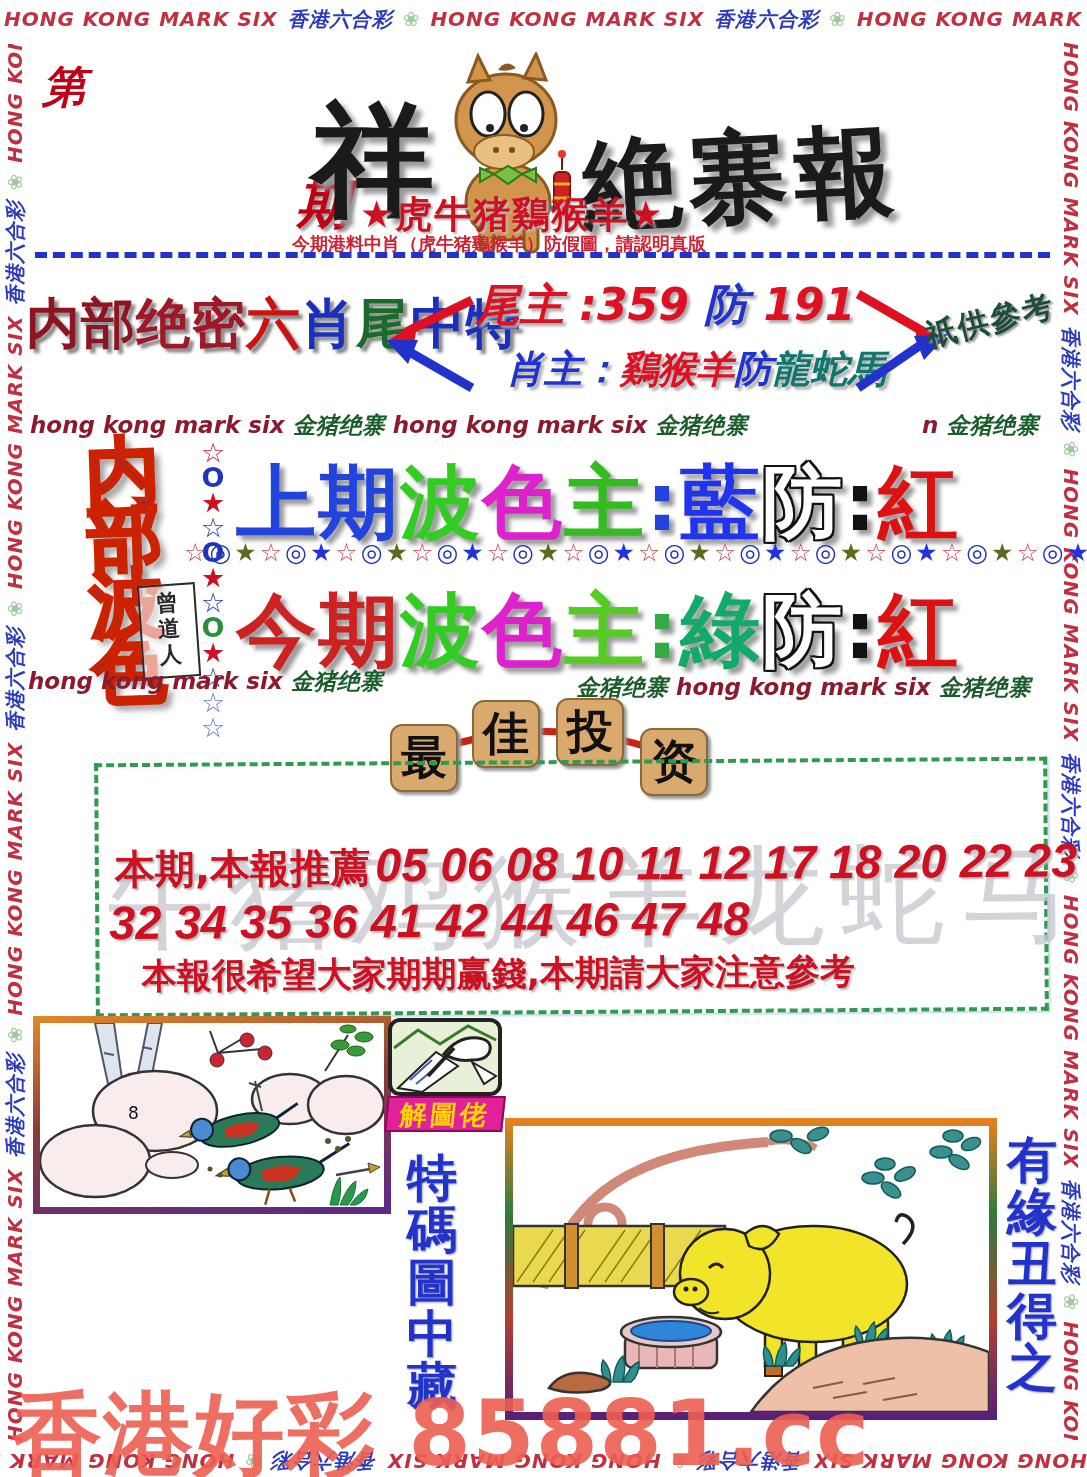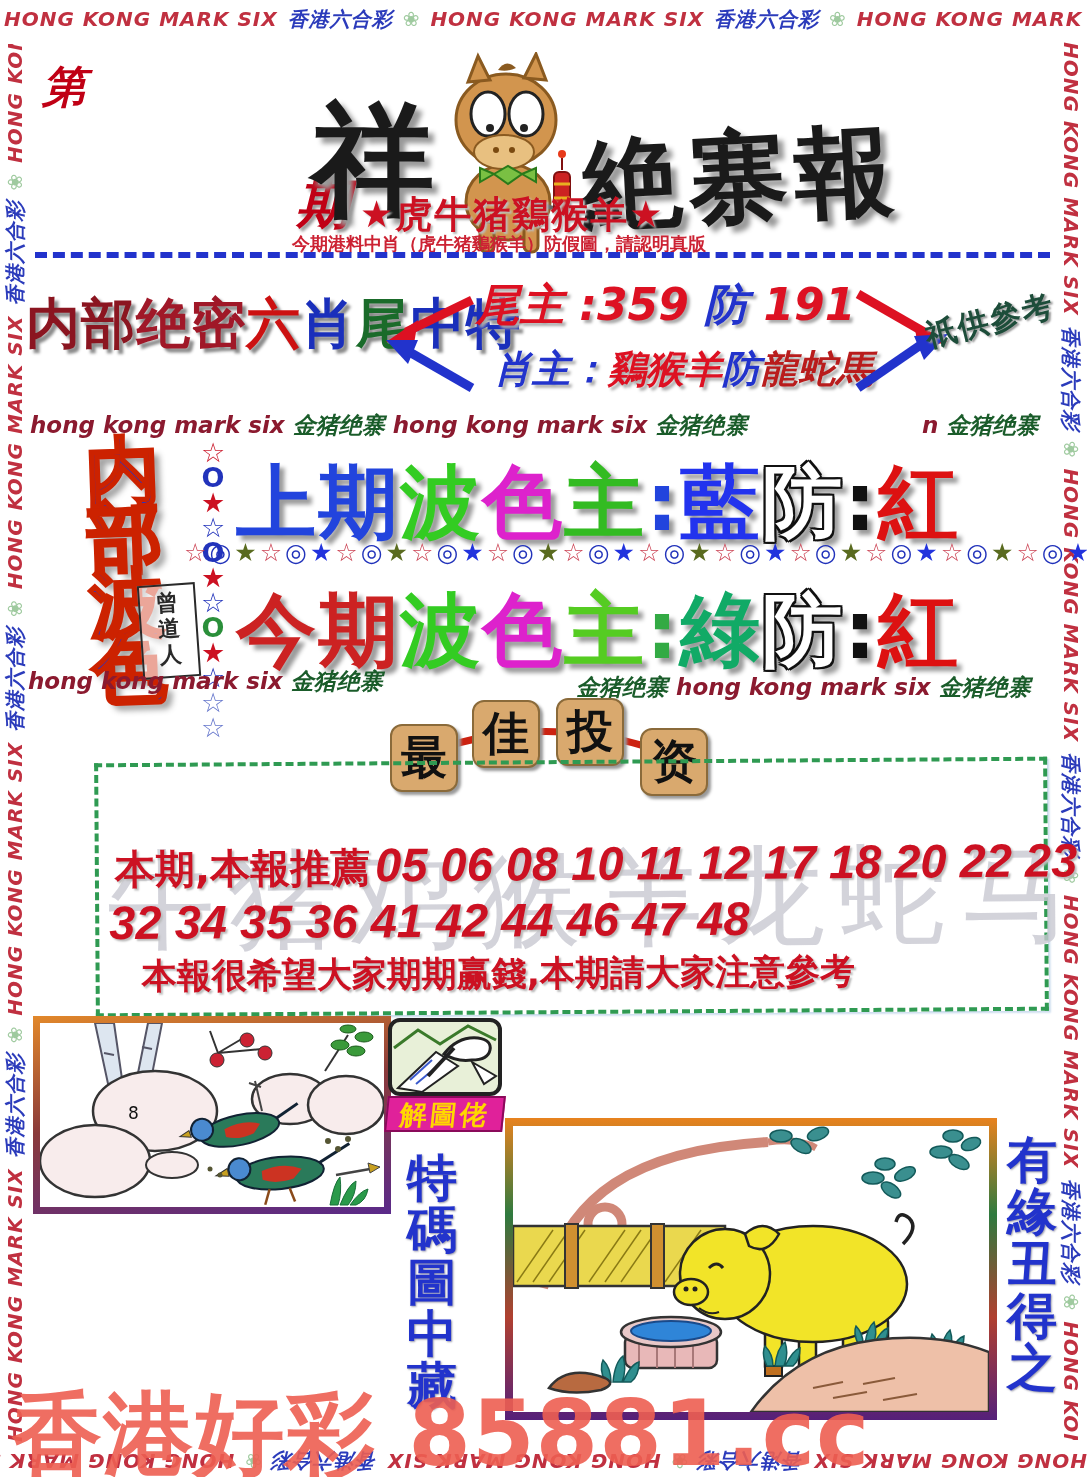--- a/index.html
+++ b/index.html
@@ -134,21 +134,21 @@
   <div class="abs heading"><span style="color: rgb(139, 21, 32);">内</span><span style="color: rgb(139, 21, 32);">部</span><span style="color: rgb(160, 24, 40);">绝</span><span style="color: rgb(160, 24, 40);">密</span><span style="color: rgb(204, 17, 17);">六</span><span style="color: rgb(26, 47, 187);">肖</span><span style="color: rgb(26, 107, 42);">尾</span><span style="color: rgb(26, 47, 187);">中</span><span style="color: rgb(26, 47, 187);">特</span></div>
 
   <svg class="abs" style="left:384px;top:288px;" width="92" height="112" viewBox="0 0 92 112">
     <line x1="88" y1="12" x2="22" y2="44" stroke="#dd1122" stroke-width="9"></line>
     <polygon points="2,54 34,32 30,56" fill="#dd1122"></polygon>
     <line x1="88" y1="100" x2="22" y2="62" stroke="#2233cc" stroke-width="9"></line>
     <polygon points="2,52 34,52 24,76" fill="#2233cc"></polygon>
   </svg>
 
   <div class="abs tail-line"><span style="color: rgb(221, 17, 34);">尾主 </span><span style="color: rgb(221, 17, 34);">:359 </span><span style="color: rgb(34, 51, 204);">防 </span><span style="color: rgb(221, 17, 34);">191</span></div>
-  <div class="abs xiao-line"><span style="color: rgb(34, 51, 204);">肖主：</span><span style="color: rgb(221, 17, 34);">鷄猴羊</span><span style="color: rgb(34, 51, 204);">防</span><span style="color: #b91c1c;">龍蛇馬</span></div>
+  <div class="abs xiao-line"><span style="color: rgb(34, 51, 204); margin-left: 12px;">肖主：</span><span style="color: rgb(221, 17, 34);">鷄猴羊</span><span style="color: rgb(34, 51, 204);">防</span><span style="color: #0f766e;">龍蛇馬</span></div>
 
   <svg class="abs" style="left:852px;top:278px;" width="100" height="122" viewBox="0 0 100 122">
     <line x1="6" y1="16" x2="72" y2="54" stroke="#dd1122" stroke-width="9"></line>
     <polygon points="96,64 62,44 66,70" fill="#dd1122"></polygon>
     <line x1="6" y1="110" x2="70" y2="66" stroke="#2233cc" stroke-width="9"></line>
     <polygon points="96,56 62,58 72,82" fill="#2233cc"></polygon>
   </svg>
 
   <div class="abs ref-note">祇供參考</div>
 

